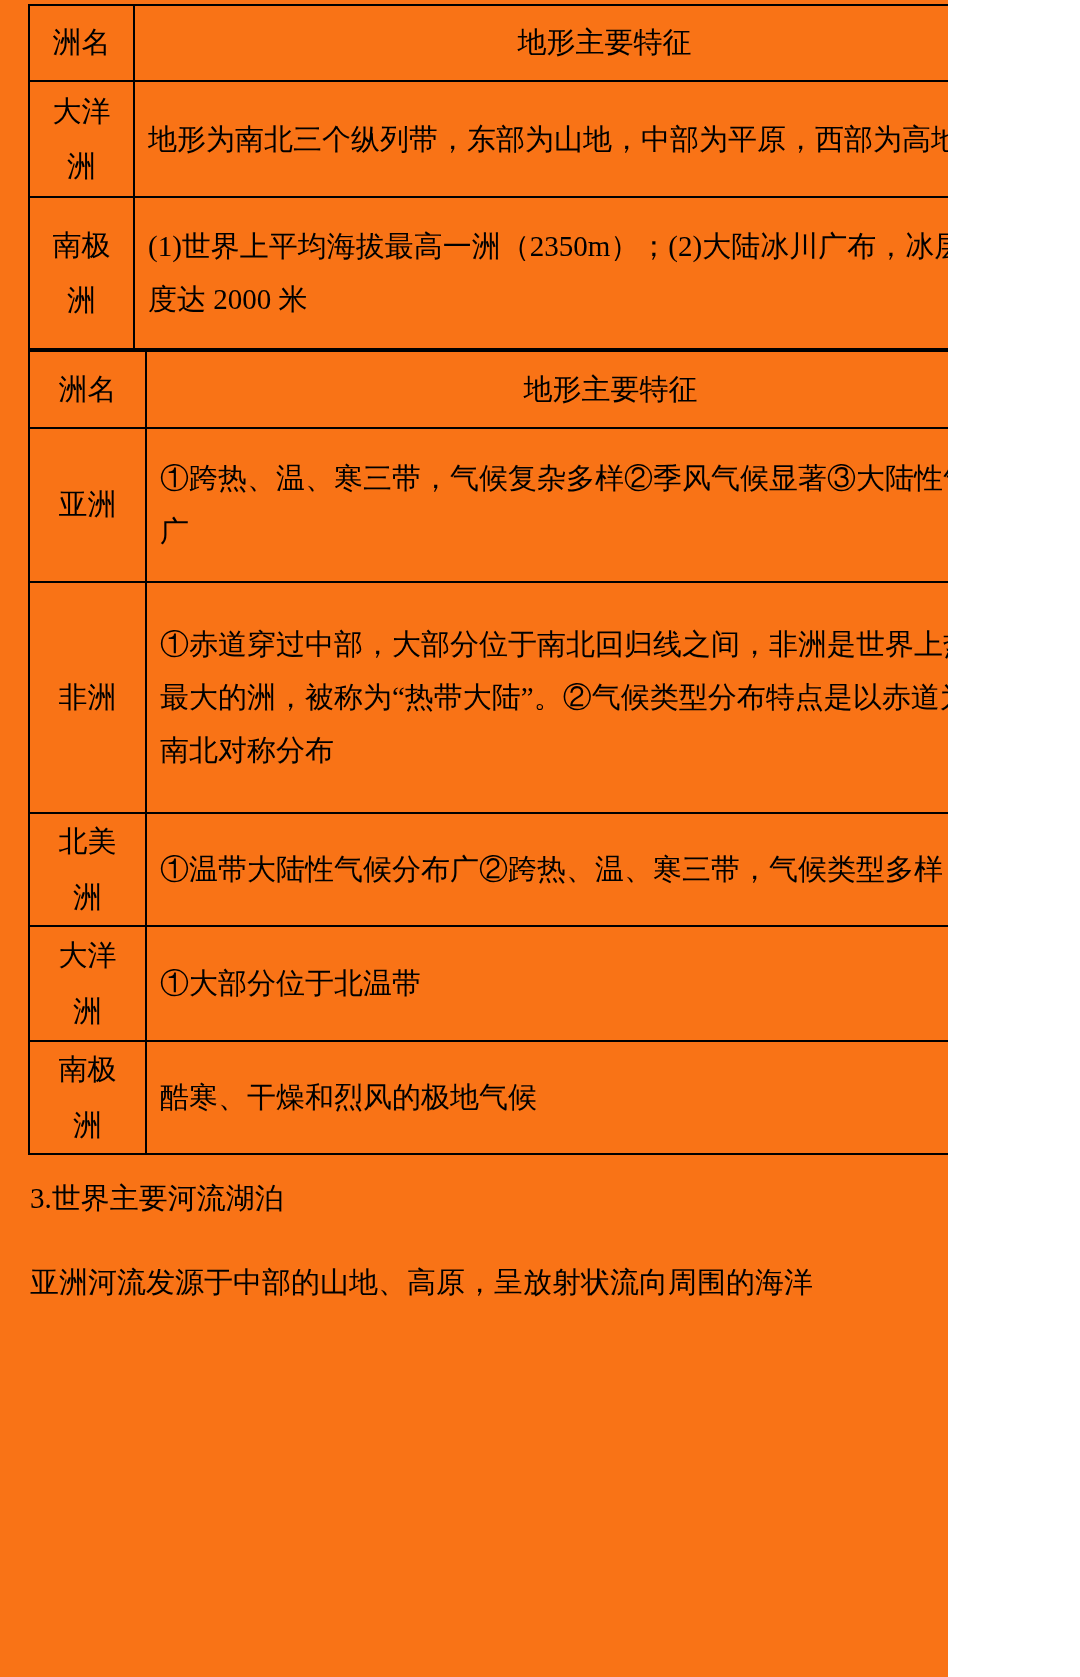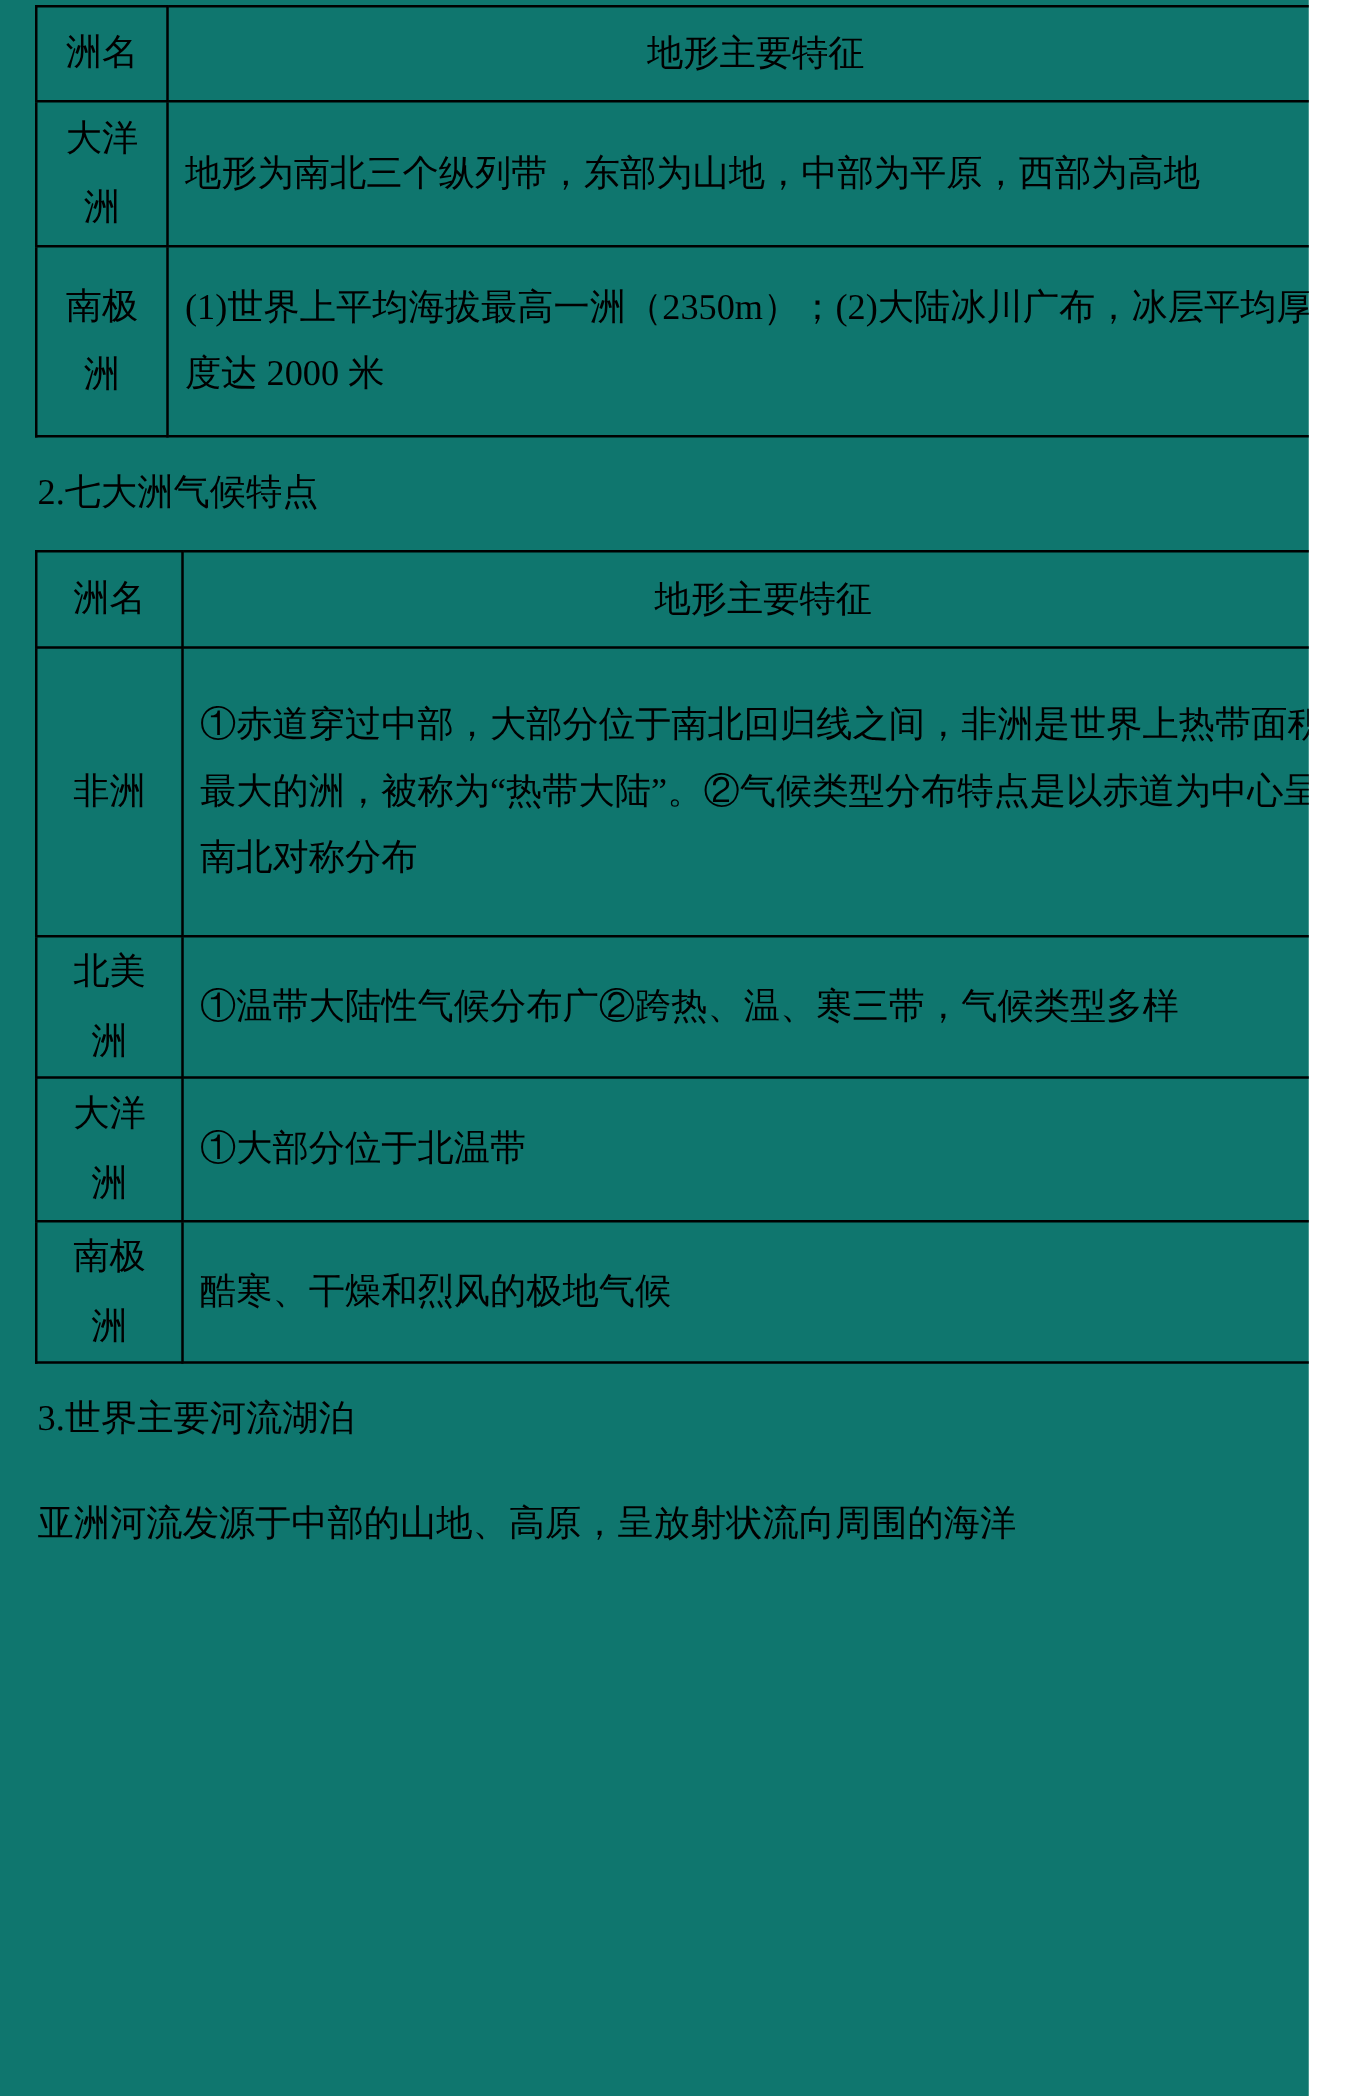--- a/index.html
+++ b/index.html
@@ -1,21 +1,21 @@
 <!DOCTYPE html>
 <html><head>
 <meta charset="utf-8">
 <style>
   * { margin: 0; padding: 0; box-sizing: border-box; }
   html, body { background: #ffffff; }
   .page {
     position: relative;
-    width: 1047px;
+    width: 948px;
     height: 1677px;
-    background: #0f766e;
+    background: #f97316;
     color: #000000;
     font-family: "Liberation Serif", "DejaVu Serif", serif;
     font-size: 29px;
     overflow: hidden;
     padding: 4px 0 0 28px;
   }
   table.geo-table {
     width: 1048px;
     border-collapse: collapse;
     table-layout: fixed;
@@ -70,31 +70,34 @@
         <td class="name-cell">大洋洲</td>
         <td class="desc-cell">地形为南北三个纵列带，东部为山地，中部为平原，西部为高地</td>
       </tr>
       <tr style="height:152px;">
         <td class="name-cell">南极洲</td>
         <td class="desc-cell">(1)世界上平均海拔最高一洲（2350m）；(2)大陆冰川广布，冰层平均厚度达 2000 米</td>
       </tr>
     </tbody>
   </table>
 
-  <div class="sec-heading">2.七大洲气候特点</div>
 
   <table class="geo-table t2">
     <colgroup>
         <col class="c1">
         <col>
       </colgroup>
     <tbody>
       <tr style="height:77px;">
         <td class="name-cell">洲名</td>
         <td class="head-cell">地形主要特征</td>
+      </tr>
+      <tr style="height:154px;">
+        <td class="name-cell">亚洲</td>
+        <td class="desc-cell">①跨热、温、寒三带，气候复杂多样②季风气候显著③大陆性气候分布广</td>
       </tr>
       <tr style="height:231px;">
         <td class="name-cell">非洲</td>
         <td class="desc-cell">①赤道穿过中部，大部分位于南北回归线之间，非洲是世界上热带面积最大的洲，被称为“热带大陆”。②气候类型分布特点是以赤道为中心呈南北对称分布</td>
       </tr>
       <tr style="height:113px;">
         <td class="name-cell">北美洲</td>
         <td class="desc-cell">①温带大陆性气候分布广②跨热、温、寒三带，气候类型多样</td>
       </tr>
       <tr style="height:115px;">

